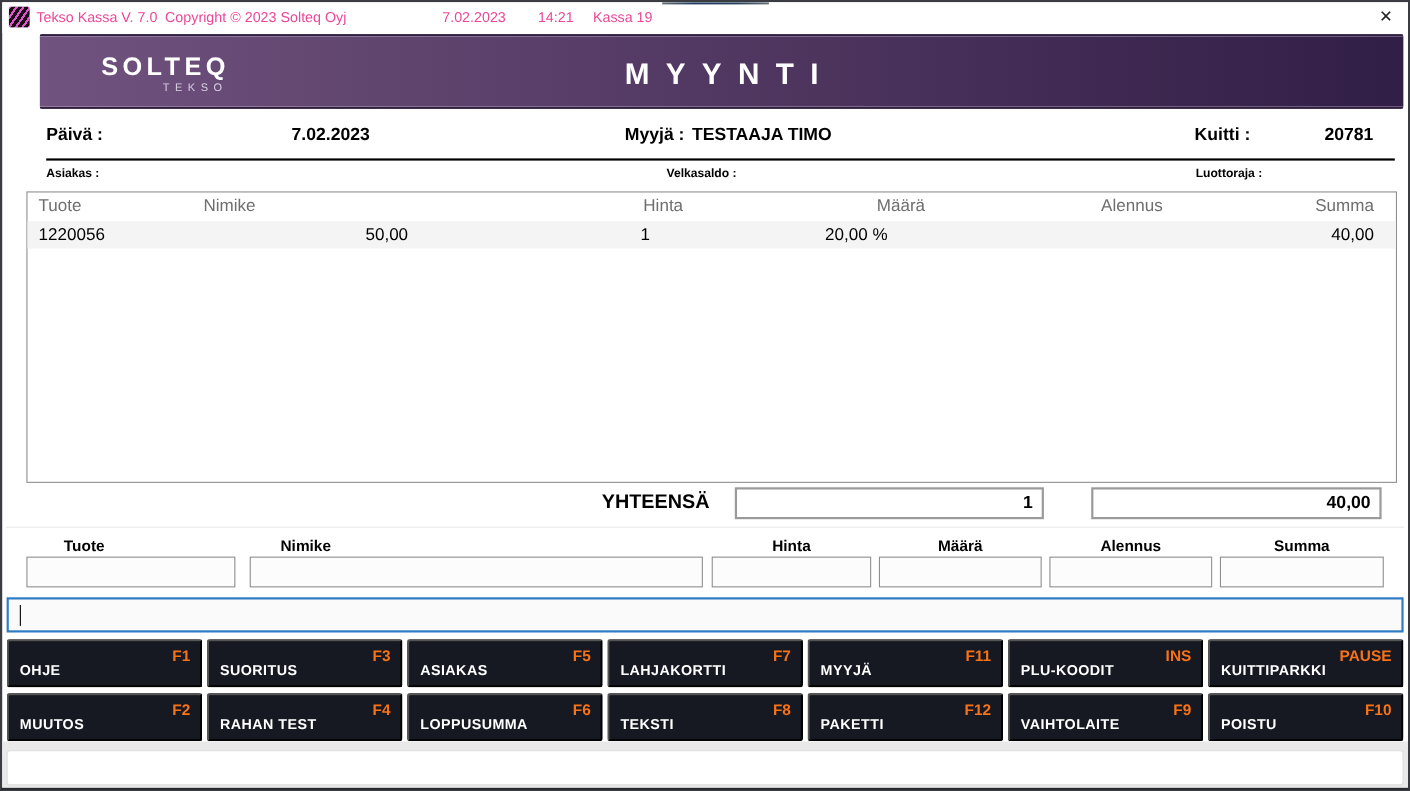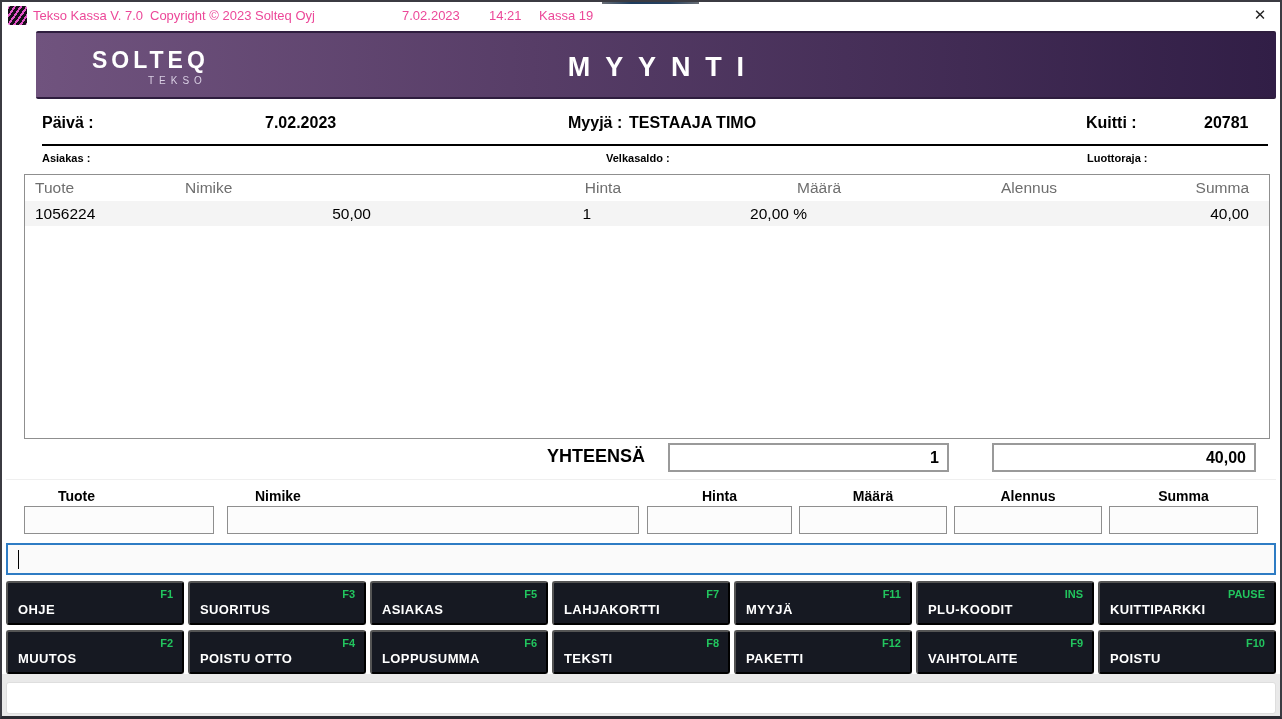--- a/index.html
+++ b/index.html
@@ -77,21 +77,21 @@
   
   .command { position:absolute; left:4px; right:4px; top:541px; height:32px;
              border:2px solid #2e7cc4; background:#fafafa; }
   .caret { position:absolute; left:10px; top:5px; width:1px; height:19px; background:#000; }
 
   
   .fkeys { position:absolute; left:4px; right:4px; top:579px; height:93px; background:transparent;
            display:grid; grid-template-columns:repeat(7,1fr); grid-template-rows:44px 44px; gap:5px 4px; }
   .fkey { position:relative; background:#161922; border-radius:3px; color:#fff; cursor:pointer; }
   .fkey-label { position:absolute; left:10px; top:19px; font-size:13px; font-weight:bold; letter-spacing:0.4px; white-space:nowrap; }
-  .fkey-key { position:absolute; right:9px; top:5px; font-size:11px; font-weight:bold; color:#22c55e; }
+  .fkey-key { position:absolute; right:9px; top:5px; font-size:14px; font-weight:bold; color:#f97316; }
 
   
   .footer { position:absolute; left:0; right:0; top:672px; height:44px; background:#e9e9e9; }
   .footer-bar { position:absolute; left:4px; right:4px; top:8px; height:32px; background:#fff;
                 border:1px solid #dedede; border-radius:3px; }
 </style>
 </head>
 <body>
 
 <div class="window">
@@ -130,21 +130,21 @@
   <div class="sale-table">
     <div class="t-row t-head">
       <span class="c0">Tuote</span>
       <span class="c1">Nimike</span>
       <span class="c2">Hinta</span>
       <span class="c3">Määrä</span>
       <span class="c4">Alennus</span>
       <span class="c5">Summa</span>
     </div>
     <div class="t-row t-data">
-      <span class="c0">1056224</span>
+      <span class="c0">1220056</span>
       <span class="c2">50,00</span>
       <span class="c3">1</span>
       <span class="c4">20,00 %</span>
       <span class="c5">40,00</span>
     </div>
   </div>
 
   <span class="totals-label">YHTEENSÄ</span>
   <div class="total-box total-qty">1</div>
   <div class="total-box total-sum">40,00</div>
@@ -206,21 +206,21 @@
     </button>
     <button class="fkey">
       <span class="fkey-label">KUITTIPARKKI</span>
       <span class="fkey-key">PAUSE</span>
     </button>
     <button class="fkey">
       <span class="fkey-label">MUUTOS</span>
       <span class="fkey-key">F2</span>
     </button>
     <button class="fkey">
-      <span class="fkey-label">POISTU OTTO</span>
+      <span class="fkey-label">RAHAN TEST</span>
       <span class="fkey-key">F4</span>
     </button>
     <button class="fkey">
       <span class="fkey-label">LOPPUSUMMA</span>
       <span class="fkey-key">F6</span>
     </button>
     <button class="fkey">
       <span class="fkey-label">TEKSTI</span>
       <span class="fkey-key">F8</span>
     </button>

